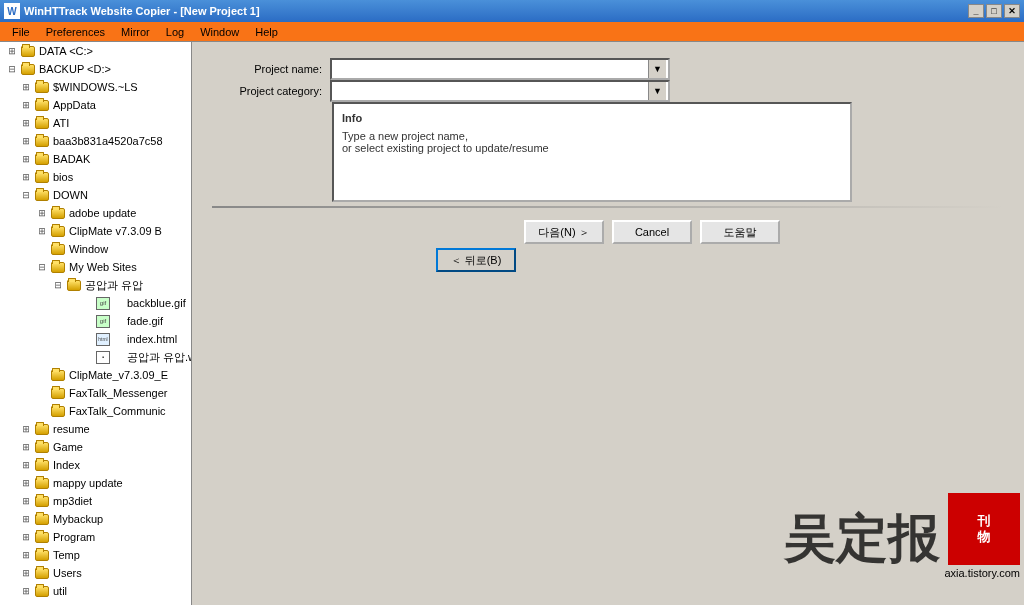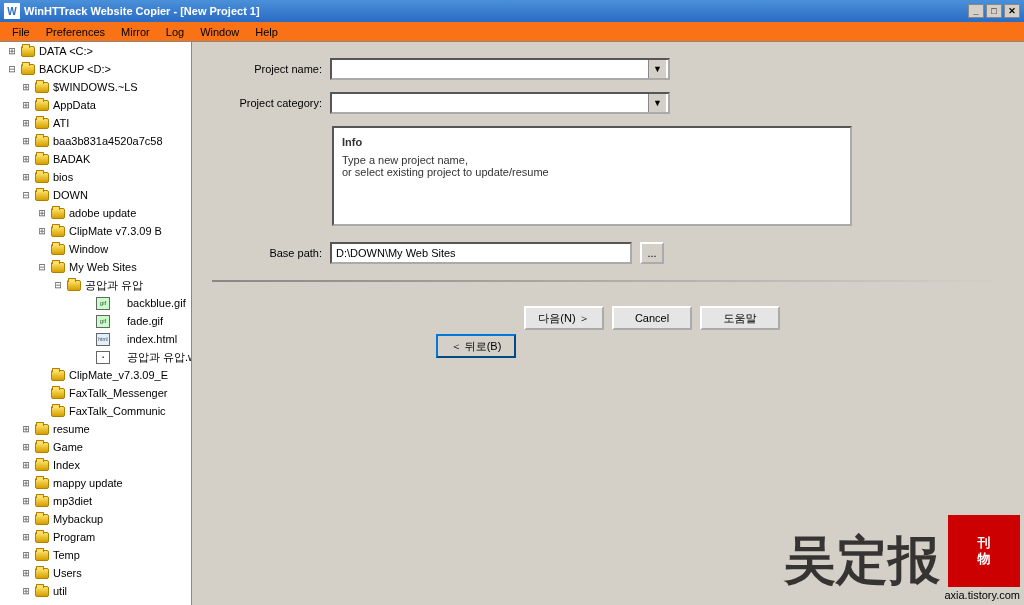--- a/index.html
+++ b/index.html
@@ -116,21 +116,20 @@
       color: #444;
     }
 
     
     .right-panel {
       flex: 1;
       background: #d4d0c8;
       padding: 16px 20px;
       display: flex;
       flex-direction: column;
-      gap: 12px;
       position: relative;
     }
 
     .form-row {
       display: flex;
       align-items: center;
       gap: 8px;
     }
     .form-label {
       font-size: 11px;
@@ -228,26 +227,25 @@
     }
     .dialog-btn.primary {
       border-color: #0078d7;
       background: #d4d0c8;
       margin-top: 28px;
     }
 
     
     .watermark {
       position: absolute;
-      bottom: 0;
+      bottom: 16px;
       right: 0;
       width: 380px;
       height: 100px;
       display: flex;
-      align-items: flex-end;
       justify-content: flex-end;
       padding: 4px;
       pointer-events: none;
     }
     .watermark-text {
       font-size: 52px;
       font-weight: 900;
       color: rgba(0,0,0,0.75);
       font-family: 'SimSun', serif;
       line-height: 1;
@@ -572,25 +570,20 @@
         <div class="combo-arrow">▼</div>
       </div>
     </div>
 
     <div class="info-box">
       <div style="font-weight: bold; margin-bottom: 6px;">Info</div>
       <div style="white-space: pre-line;">Type a new project name,
 or select existing project to update/resume</div>
     </div>
 
-    <div class="base-path-row">
-      <span class="base-path-label">Base path:</span>
-      <input type="text" class="base-path-input" value="D:\DOWN\My Web Sites" style="">
-      <button class="browse-btn">...</button>
-    </div>
 
     <div class="divider-line"></div>
 
     <div class="button-row">
       <button class="dialog-btn primary">＜ 뒤로(B)</button>
       <button class="dialog-btn">다음(N) ＞</button>
       <button class="dialog-btn">Cancel</button>
       <button class="dialog-btn">도움말</button>
     </div>
 

